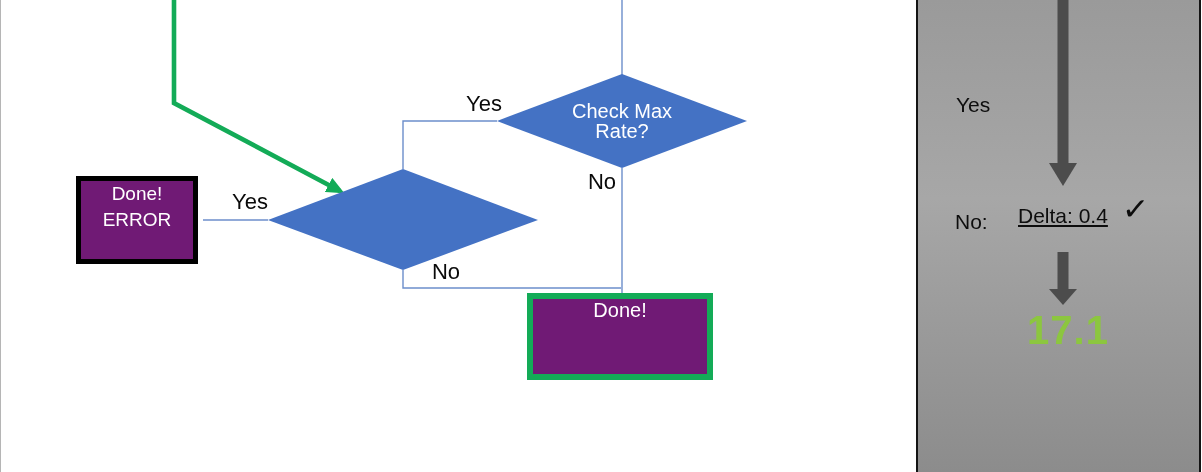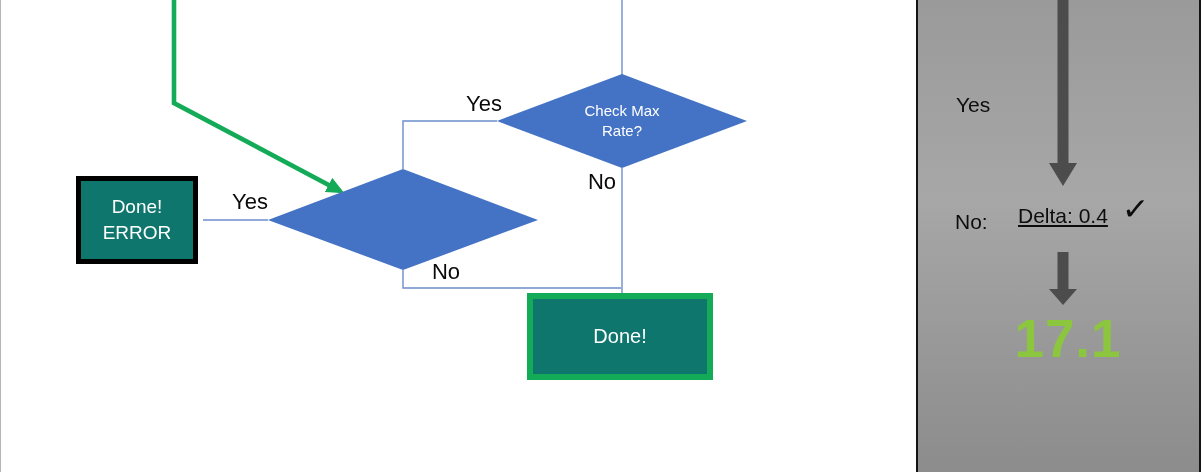--- a/index.html
+++ b/index.html
@@ -2,36 +2,36 @@
 <html><head>
 <meta charset="utf-8">
 <style>
   html,body{margin:0;padding:0;background:#fff;}
   body{font-family:"Liberation Sans","DejaVu Sans",sans-serif;}
   .canvas{position:relative;width:1202px;height:472px;background:#ffffff;overflow:hidden;}
   .slide-edge{position:absolute;left:0;top:0;width:1px;height:472px;background:#b5b5b5;}
   svg.connectors{position:absolute;left:0;top:0;width:1202px;height:472px;}
 
   .lbl{position:absolute;color:#0a0a0a;font-size:22px;line-height:24px;text-align:center;}
-  .dtext{position:absolute;color:#ffffff;font-size:15px;line-height:20px;text-align:center;width:140px;}
+  .dtext{position:absolute;color:#ffffff;font-size:20px;line-height:20px;text-align:center;width:140px;}
 
-  .node{position:absolute;background:#0f766e;display:flex;flex-direction:column;align-items:center;justify-content:center;color:#fff;box-sizing:border-box;}
+  .node{position:absolute;background:#701a75;display:flex;flex-direction:column;align-items:center;justify-content:flex-start;color:#fff;box-sizing:border-box;}
   .error-box{left:76px;top:176px;width:122px;height:88px;border:5px solid #000;font-size:19px;line-height:26px;}
   .done-box{left:527px;top:293px;width:186px;height:87px;border:6px solid #13AB57;font-size:20px;}
 
   .panel{position:absolute;left:916px;top:0;width:285px;height:472px;box-sizing:border-box;
          border-left:2px solid #141414;border-right:2px solid #141414;
          background:linear-gradient(180deg,#9a9a9a 0%,#a7a7a7 42%,#8c8c8c 100%);}
   .panel .ptext{position:absolute;color:#0d0d0d;font-size:21px;line-height:24px;}
   .panel .yes{left:38px;top:93px;}
   .panel .no{left:37px;top:210px;}
   .panel .delta{left:100px;top:204px;text-decoration:underline;}
   .panel .check{position:absolute;left:204px;top:190px;font-size:32px;font-weight:bold;color:#0d0d0d;transform:rotate(3deg);}
   .panel .result{position:absolute;left:30px;top:308px;width:240px;text-align:center;
-                 font-size:53px;font-weight:bold;color:#8CC63F;letter-spacing:1px;}
+                 font-size:40px;font-weight:bold;color:#8CC63F;letter-spacing:1px;}
   .parrow{position:absolute;}
 </style>
 </head>
 <body>
 
 <div class="canvas">
 
   <div class="slide-edge"></div>
 
   <svg class="connectors" viewBox="0 0 1202 472">

